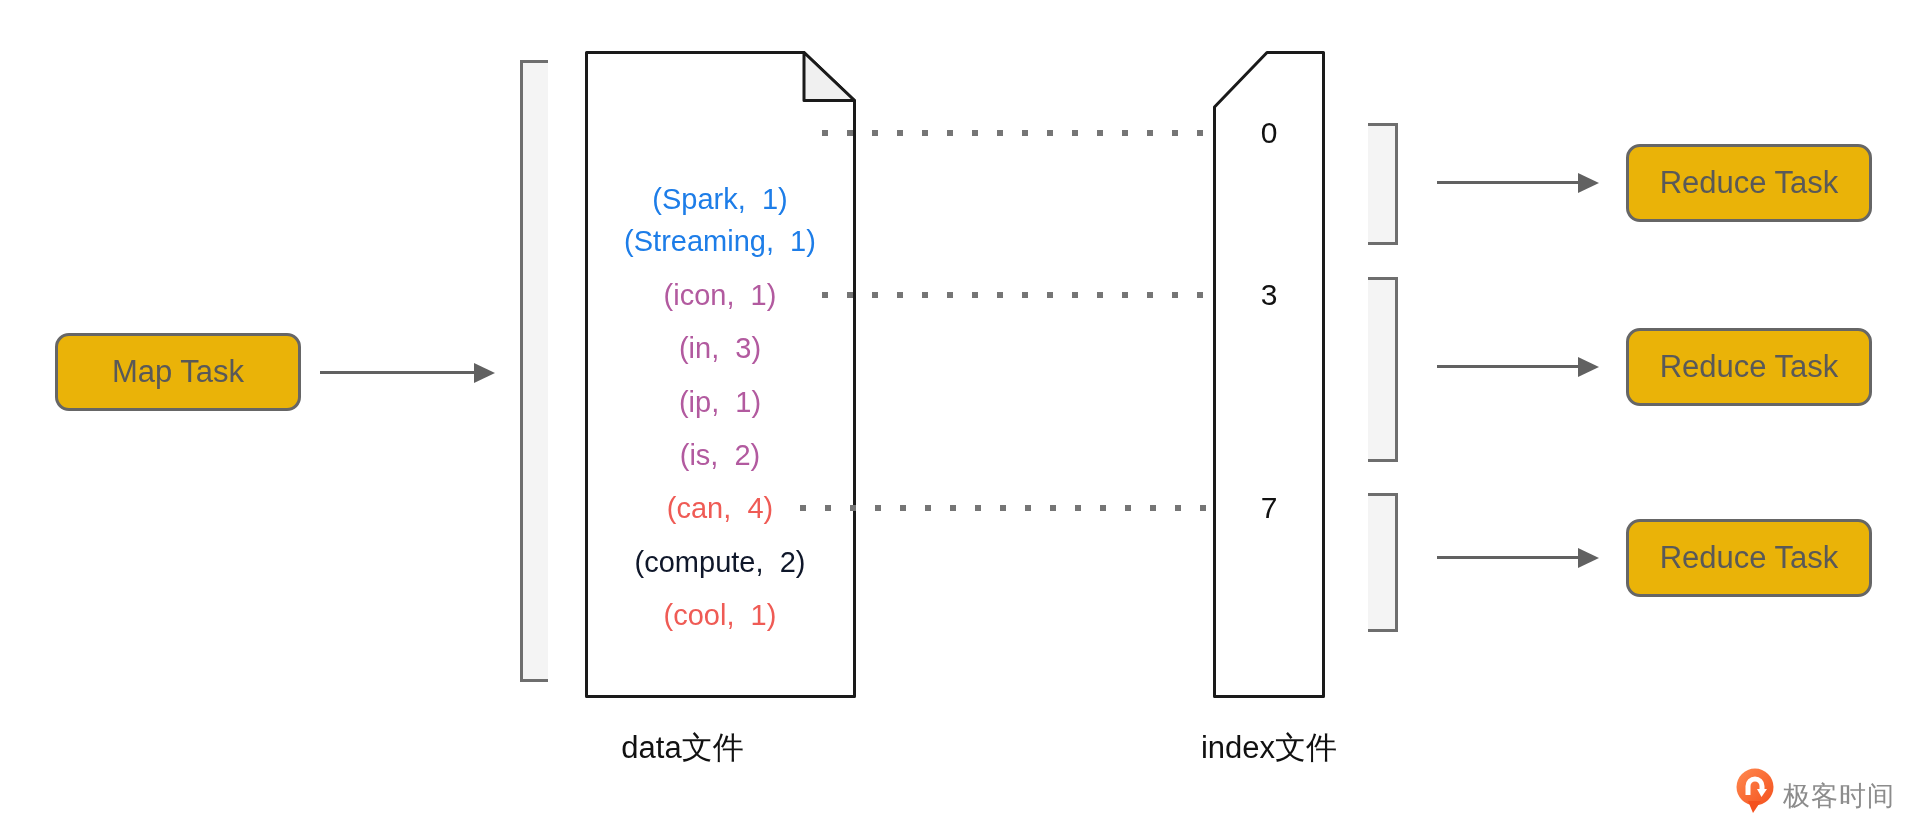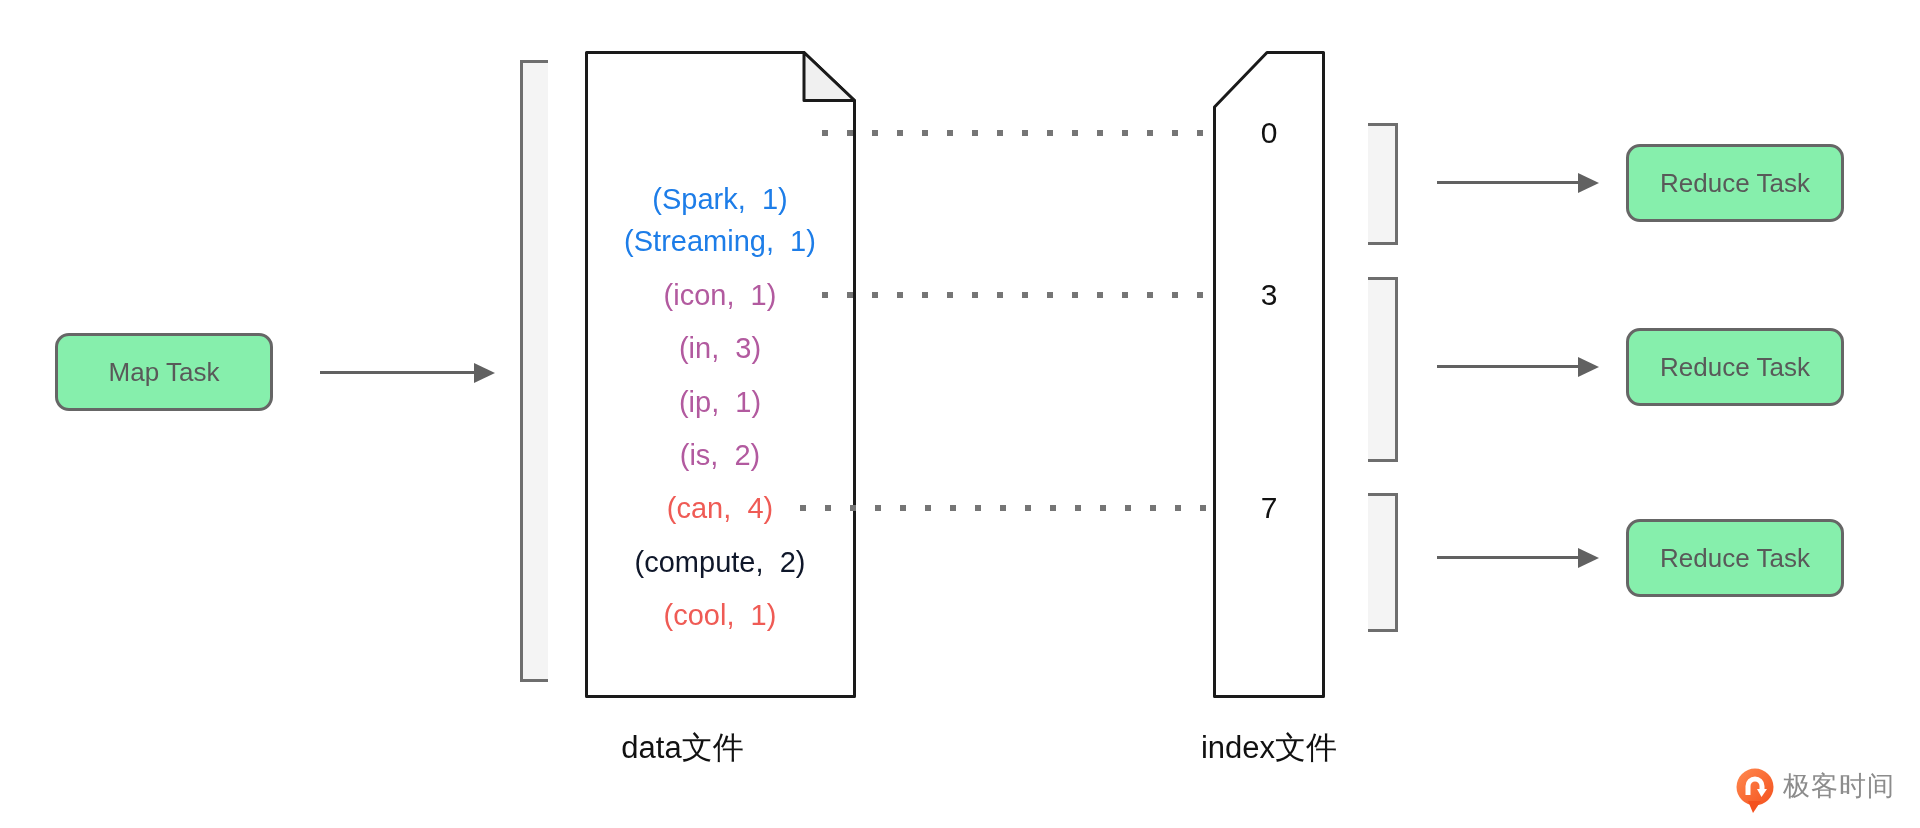--- a/index.html
+++ b/index.html
@@ -4,23 +4,23 @@
 <style>
   html,body{margin:0;padding:0;background:#fff;}
   .canvas{
     position:relative;width:1920px;height:828px;background:#ffffff;overflow:hidden;
     font-family:"Liberation Sans","DejaVu Sans",sans-serif;
   }
   .canvas *{box-sizing:border-box;}
 
   
   .task-box{
-    position:absolute;width:218px;height:78px;border:3px solid #666666;border-radius:14px;
-    background:#86efac;display:flex;align-items:center;justify-content:center;
-    font-size:26px;color:#595959;
+    position:absolute;width:246px;height:78px;border:3px solid #666666;border-radius:14px;
+    background:#eab308;display:flex;align-items:center;justify-content:center;
+    font-size:31px;color:#595959;
   }
 
   
   .arrow-line{position:absolute;height:3px;background:#616161;}
   .arrow-head{
     position:absolute;width:0;height:0;
     border-top:10px solid transparent;border-bottom:10px solid transparent;
     border-left:21px solid #616161;
   }
 
@@ -49,21 +49,21 @@
     position:absolute;height:6px;
     background-image:repeating-linear-gradient(to right,#757575 0 6px,transparent 6px 25px);
   }
 
   
   .file-label{
     position:absolute;text-align:center;font-size:31px;color:#111111;
   }
 
   
-  .logo{position:absolute;left:1736px;top:768px;display:flex;align-items:flex-start;gap:9px;}
+  .logo{position:absolute;left:1736px;top:768px;display:flex;align-items:flex-end;gap:9px;}
   .logo-text{font-size:27px;color:#8c8c8c;letter-spacing:1px;}
 </style>
 </head>
 <body>
 
 <div class="canvas">
 
   <div class="task-box" style="left:55px;top:333px;">
     <span>Map Task</span>
   </div>

